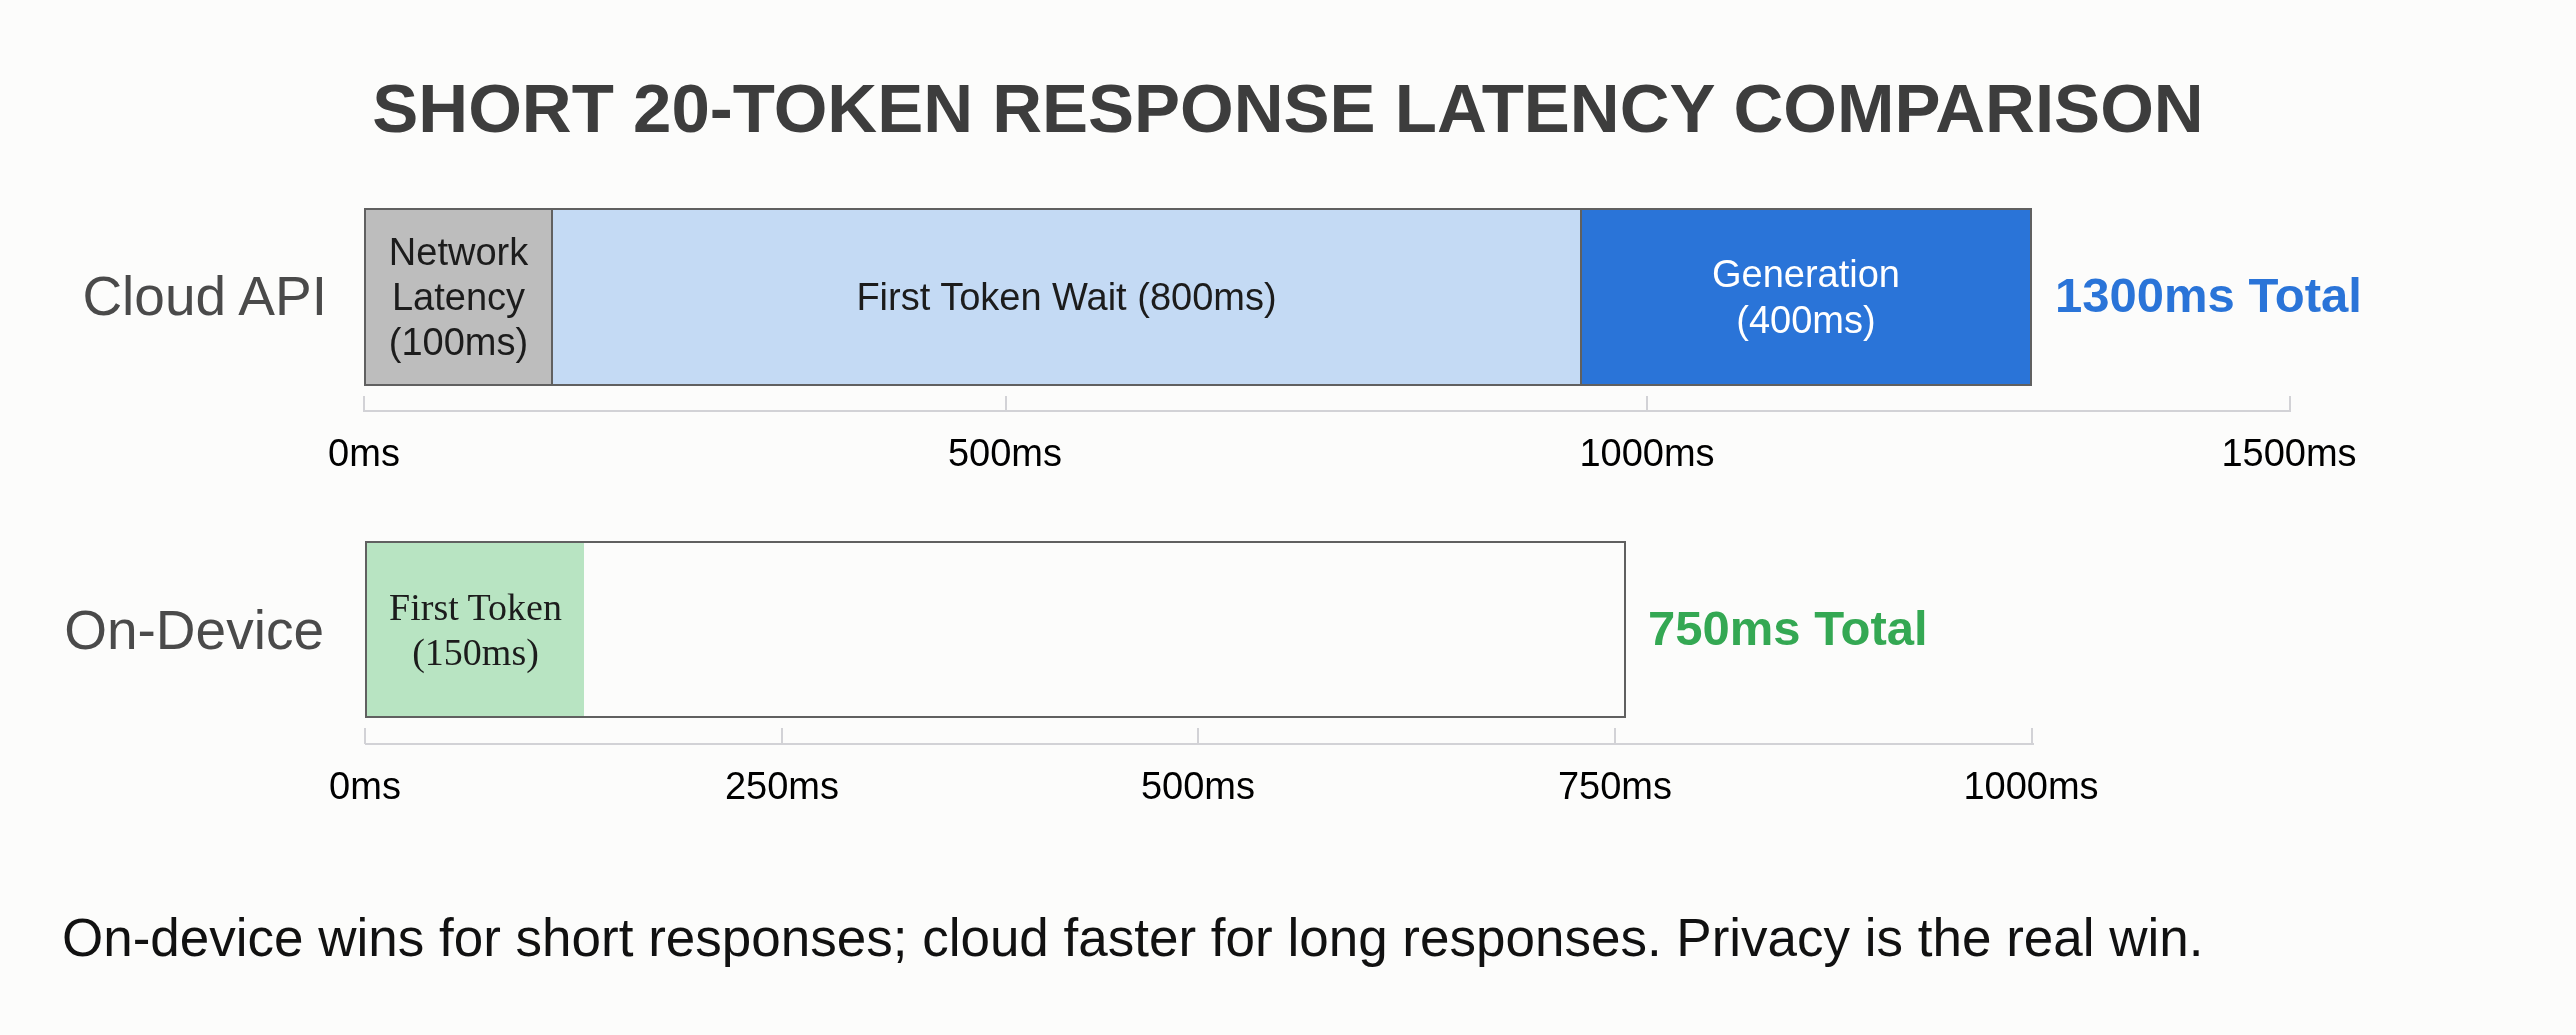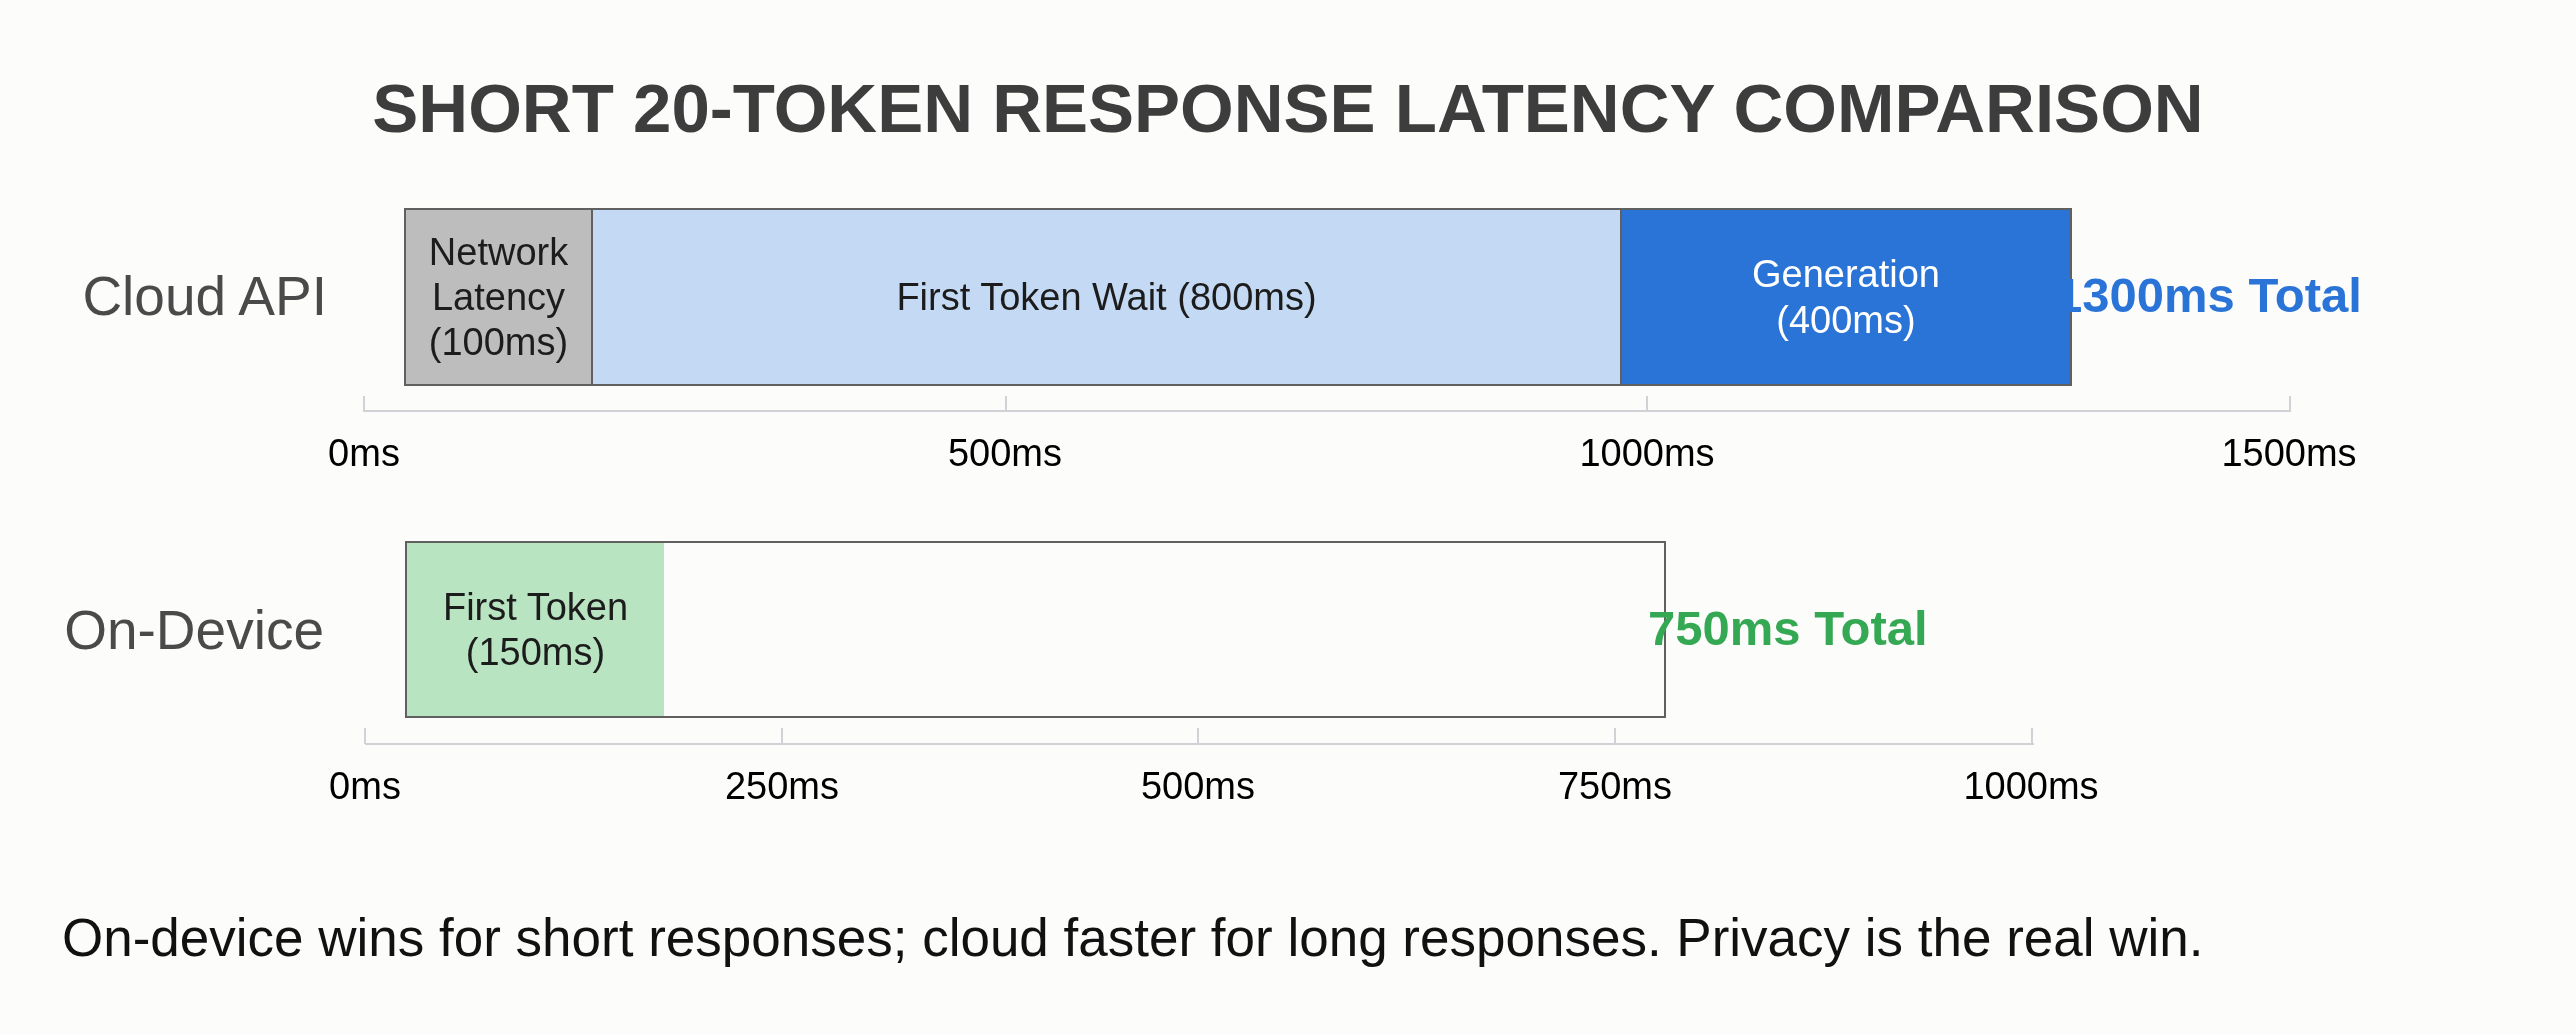--- a/index.html
+++ b/index.html
@@ -29,21 +29,20 @@
       font-size: 55px;
       color: #4a4a4a;
       text-align: right;
       line-height: 63px;
       white-space: nowrap;
     }
     .bar {
       border: 2.4px solid #606060;
       box-sizing: border-box;
       display: flex;
-      margin-left: 40px;
     }
     .seg {
       height: 100%;
       box-sizing: border-box;
       display: flex;
       align-items: center;
       justify-content: center;
       text-align: center;
       font-size: 38px;
       line-height: 45px;
@@ -116,21 +115,21 @@
 <div class="abs tick" style="left:2289px; top:396px; height:16px;"></div>
 
 <div class="abs tick-label" style="left:364px; top:431px;">0ms</div>
 <div class="abs tick-label" style="left:1005px; top:431px;">500ms</div>
 <div class="abs tick-label" style="left:1647px; top:431px;">1000ms</div>
 <div class="abs tick-label" style="left:2289px; top:431px;">1500ms</div>
 
 <div class="abs row-label" style="left:28px; width:296px; top:599px;">On-Device</div>
 
 <div class="abs bar" style="left:365px; top:541px; width:1261px; height:177px;">
-  <div class="seg" style="width:257px; background:#b8e4c2;">
+  <div class="seg" style="width:217px; background:#b8e4c2;font-family:Liberation Serif, serif;">
     <div>
       <span>First Token</span>
       <span>(150ms)</span>
     </div>
   </div>
 </div>
 
 <div class="abs total" style="left:1648px; top:593px; color:#34a853;">750ms Total</div>
 
 <div class="abs axis-line" style="left:365px; top:743px; width:1669px;"></div>

